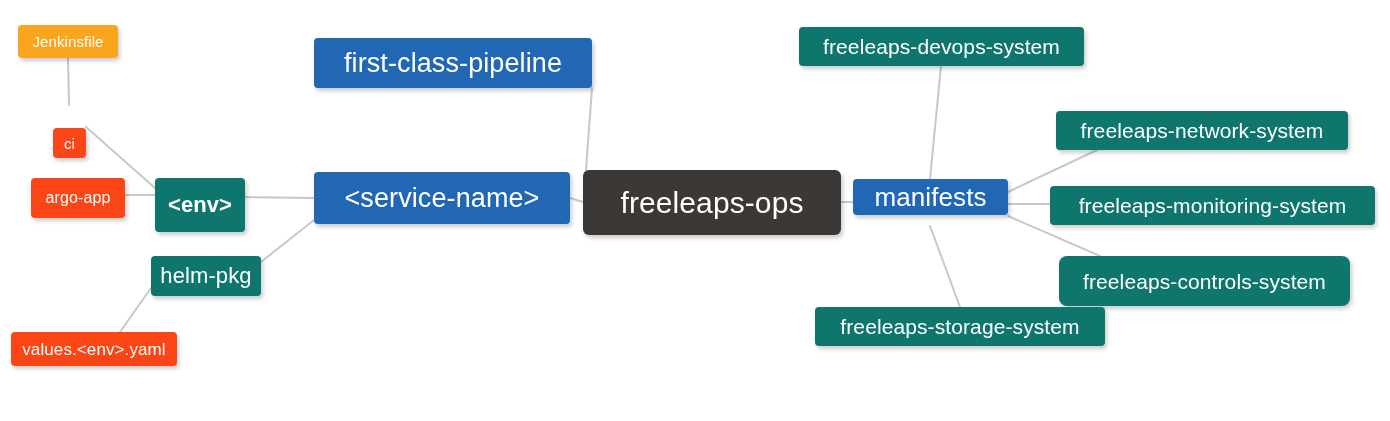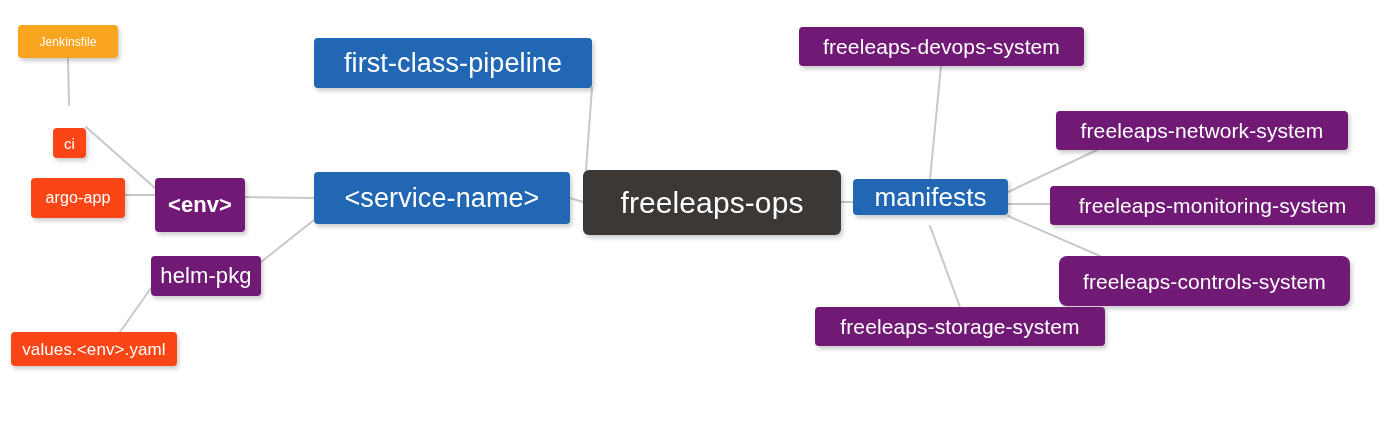--- a/index.html
+++ b/index.html
@@ -41,21 +41,21 @@
   }
   .n-root {
     background: #3c3835;
     font-size: 30px;
     border-radius: 6px;
   }
   .n-blue {
     background: #2167b3;
   }
   .n-green {
-    background: #701a75;
+    background: #0f766e;
   }
   .n-red {
     background: #fa4616;
   }
   .n-orange {
     background: #f9a520;
   }
 </style>
 </head>
 <body>
@@ -89,21 +89,21 @@
       </div>
       <div class="node n-blue" style="left: 853px; top: 179px; width: 155px; height: 36px; font-size: 26px;">
         <span>manifests</span>
       </div>
       <div class="node n-green" style="left: 155px; top: 178px; width: 90px; height: 54px; font-size: 22px; font-weight: bold;">
         <span>&lt;env&gt;</span>
       </div>
       <div class="node n-red" style="left: 53px; top: 105px; width: 33px; height: 30px; font-size: 15px; margin-top: 23px;">
         <span>ci</span>
       </div>
-      <div class="node n-orange" style="left: 18px; top: 25px; width: 100px; height: 33px; font-size: 12px;">
+      <div class="node n-orange" style="left: 18px; top: 25px; width: 100px; height: 33px; font-size: 15px;">
         <span>Jenkinsfile</span>
       </div>
       <div class="node n-red" style="left: 31px; top: 178px; width: 94px; height: 40px; font-size: 16px;">
         <span>argo-app</span>
       </div>
       <div class="node n-green" style="left: 151px; top: 256px; width: 110px; height: 40px; font-size: 22px;">
         <span>helm-pkg</span>
       </div>
       <div class="node n-red" style="left: 11px; top: 332px; width: 166px; height: 34px; font-size: 17px;">
         <span>values.&lt;env&gt;.yaml</span>

